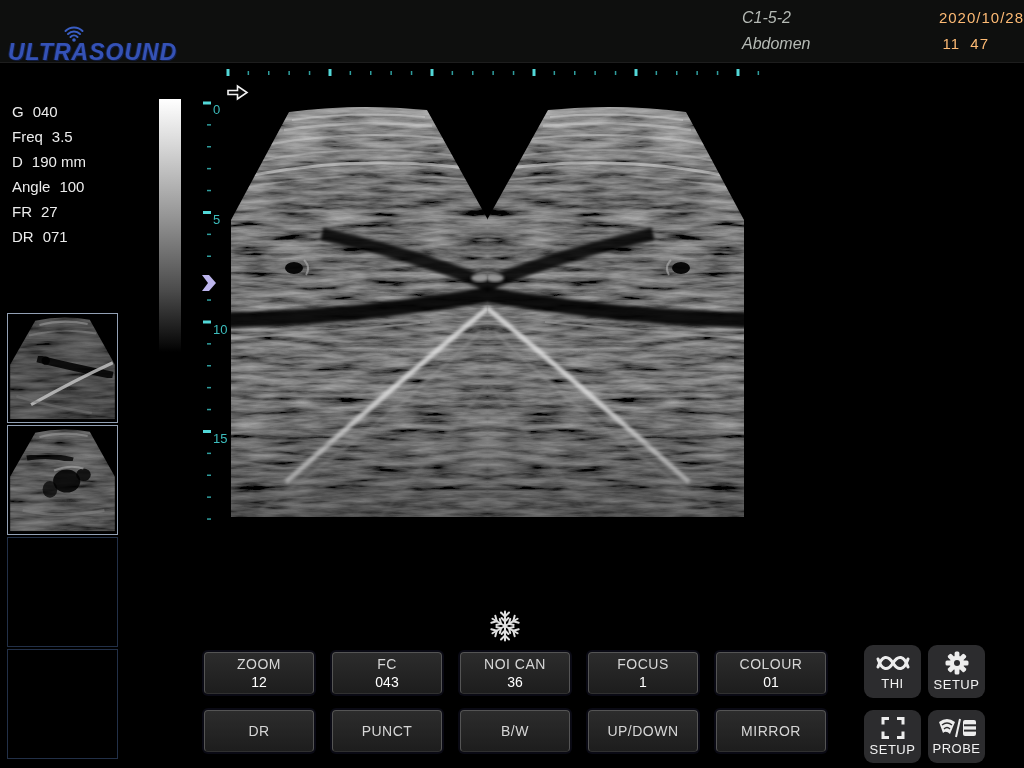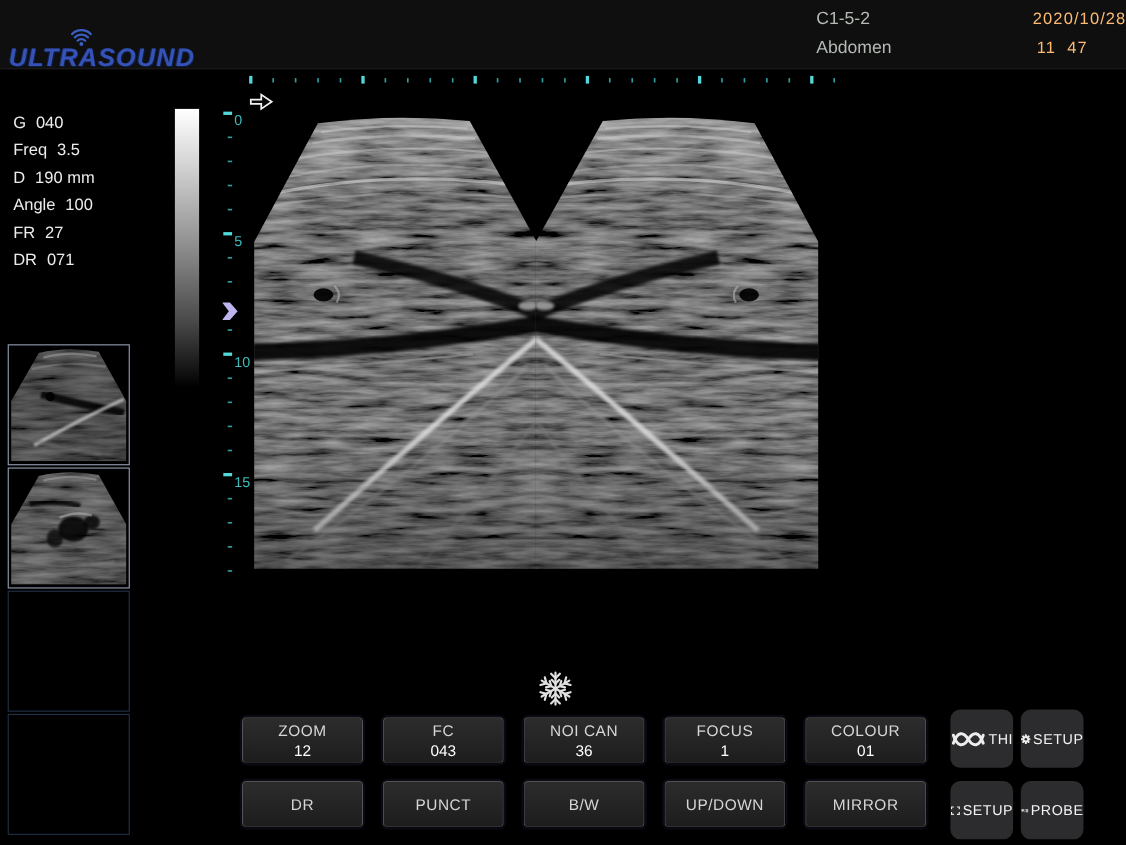--- a/index.html
+++ b/index.html
@@ -5,21 +5,21 @@
   html,body{margin:0;padding:0;background:#000;}
   #screen{position:relative;width:1024px;height:768px;background:#000;overflow:hidden;
           font-family:"Liberation Sans",sans-serif;color:#e8e8e8;}
   
   .topbar{position:absolute;left:0;top:0;width:1024px;height:62px;background:#0e0f0e;
           border-bottom:1px solid #1d1d1d;}
   .logo{position:absolute;left:8px;top:16px;font-size:23px;font-weight:bold;font-style:italic;
         letter-spacing:1px;color:#3552b6;text-shadow:1px 1px 0 #101c42, -1px 0 0 #16244e;margin-top:23px;}
   .logo-antenna{position:absolute;left:55px;top:-14px;}
   .probe-block{position:absolute;left:742px;top:5px;font-size:16px;color:#b5bab5;}
-  .probe-block div{height:26px;line-height:26px;}
+  .probe-block div{height:26px;line-height:26px;font-style:italic;}
   .dt-block{position:absolute;right:0;top:5px;font-size:15px;color:#fdba74;text-align:right;
             letter-spacing:1px;}
   .dt-block div{height:26px;line-height:26px;white-space:pre;}
   .dt-block .time{margin-right:35px;}
   
   .params{position:absolute;left:12px;top:99px;font-size:15px;color:#ececec;}
   .params .prow{height:25px;line-height:25px;}
   .params .plabel{margin-right:9px;}
   
   .graybar{position:absolute;left:159px;top:99px;width:22px;height:253px;
@@ -27,32 +27,32 @@
   
   .thumbs{position:absolute;left:7px;top:313px;}
   .thumb{width:109px;height:108px;margin-bottom:2px;background:#000;border:1px solid #223048;}
   .thumb.filled{border-color:#93a1b5;cursor:pointer;}
   
   .scan{position:absolute;left:202px;top:62px;}
   .scan text{font-family:"Liberation Sans",sans-serif;font-size:13px;fill:#3cbcbc;}
   
   .freeze{position:absolute;left:488px;top:609px;}
   
-  .ctrl-row{position:absolute;display:flex;gap:18px;left:195px;padding-left:25px;}
+  .ctrl-row{position:absolute;display:flex;gap:18px;left:179px;padding-left:25px;}
   .row1{top:652px;}
   .row2{top:710px;}
   .cbtn{width:110px;height:42px;border-radius:4px;border:1px solid #545454;border-bottom-color:#303030;
         background:linear-gradient(180deg,#2c2c2c,#1d1d1d);box-shadow:0 0 0 2px #0a0a14;
         display:flex;flex-direction:column;align-items:center;justify-content:center;gap:2px;
         cursor:pointer;box-sizing:border-box;}
   .cbtn .clabel{font-size:14px;color:#d6d6d6;letter-spacing:.5px;}
   .cbtn .cvalue{font-size:14px;color:#ffffff;}
   
   .sbtn{position:absolute;width:57px;height:53px;border-radius:9px;background:#2c2c2e;
-        display:flex;align-items:center;justify-content:center;gap:2px;
+        display:flex;flex-direction:column;align-items:center;justify-content:center;gap:2px;
         cursor:pointer;}
   .sbtn .slabel{font-size:13px;color:#f2f2f2;letter-spacing:.5px;}
 </style>
 </head>
 <body>
 
 <div id="screen">
 
   <div class="topbar">
     <div class="logo">

